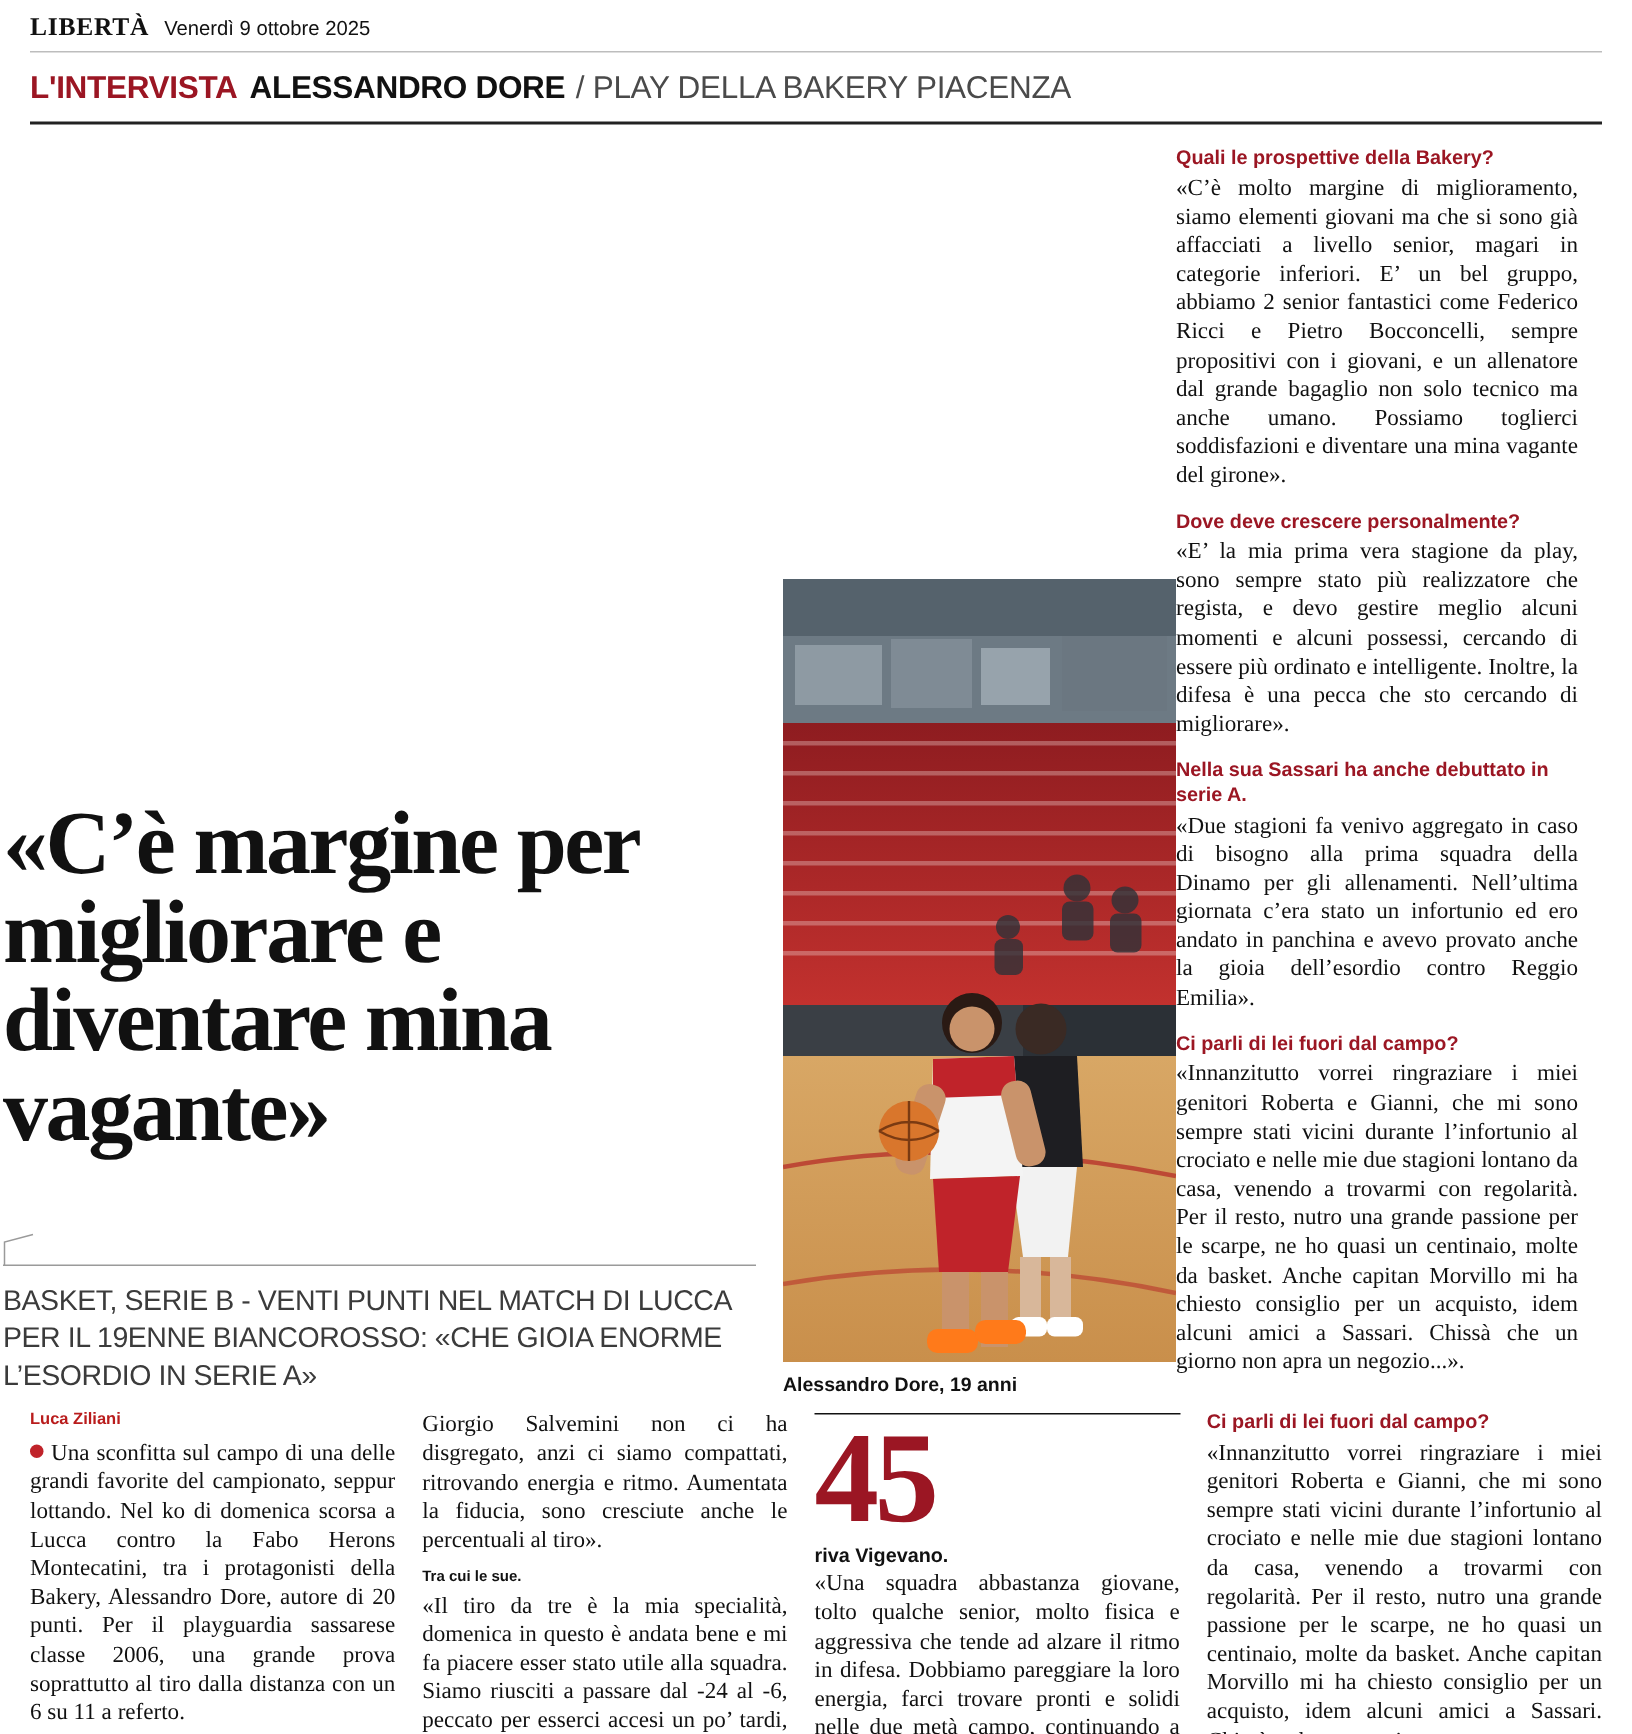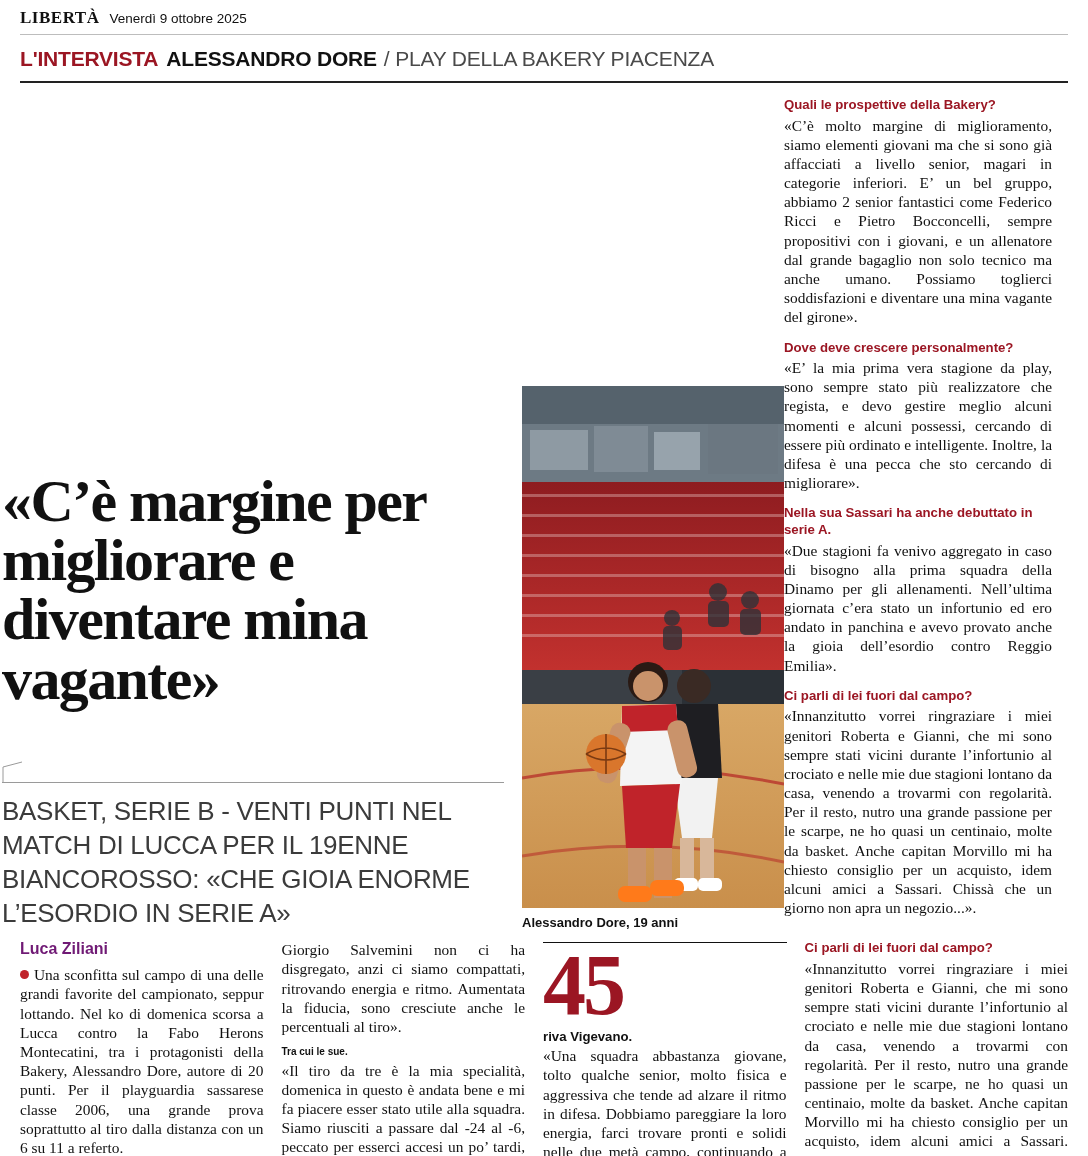--- a/index.html
+++ b/index.html
@@ -125,21 +125,21 @@
     position: absolute;
     left: 0;
     bottom: 0px;
     width: 22px;
     height: 22px;
   }
 
   .subhead {
     font-family: "Liberation Sans", sans-serif;
     font-weight: normal;
-    font-size: 26px;
+    font-size: 19px;
     line-height: 1.30;
     color: #3b3b3b;
     margin-top: 12px;
     letter-spacing: -0.3px;
   }
 
   
   .photo-wrap {
     width: 100%;
   }
@@ -187,23 +187,23 @@
     box-sizing: border-box;
   }
   .lcol1 { width: 262px; padding-right: 18px; }
   .lcol2 { width: 262px; padding-right: 18px; }
   .lcol3 { width: 262px; padding-right: 18px; }
   .lcol4 { width: 264px; }
 
   .byline {
     font-family: "Liberation Sans", sans-serif;
     font-weight: bold;
-    font-size: 16px;
+    font-size: 11px;
     margin-bottom: 7px;
-    color: #701a75;
+    color: #b91c1c;
   }
   .body-p {
     font-family: "Liberation Serif", serif;
     font-size: 15.4px;
     line-height: 1.245;
     text-align: justify;
     color: #111;
     margin: 0 0 9px 0;
     hyphens: auto;
   }

